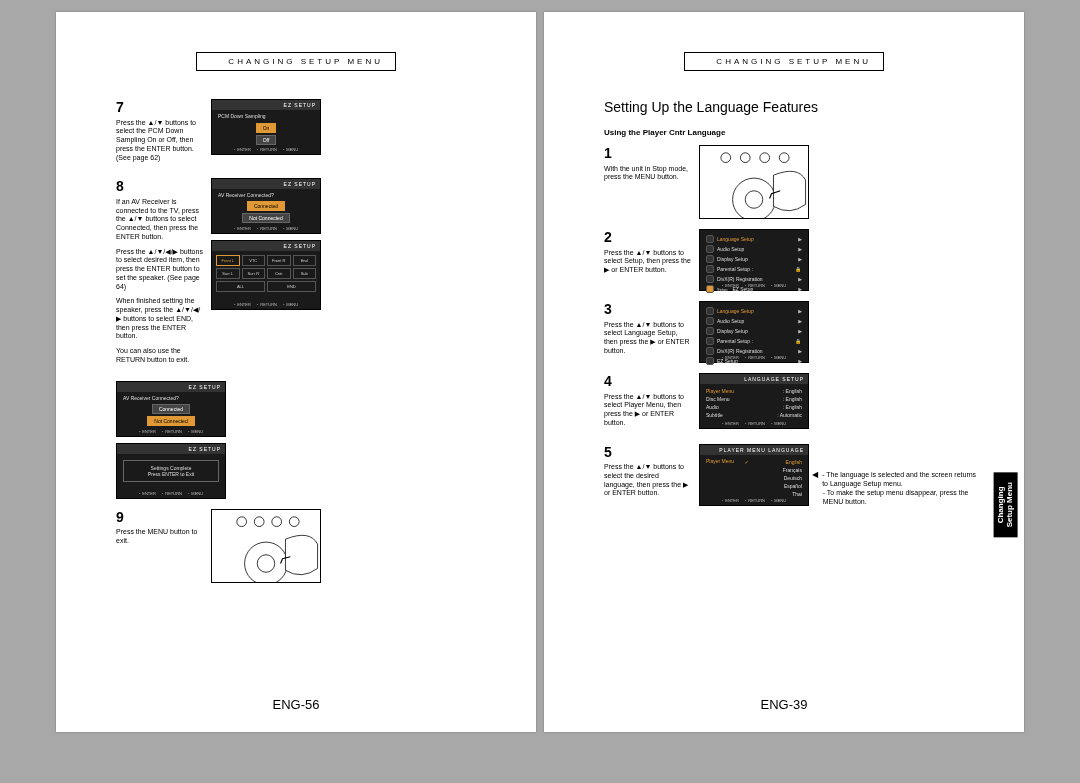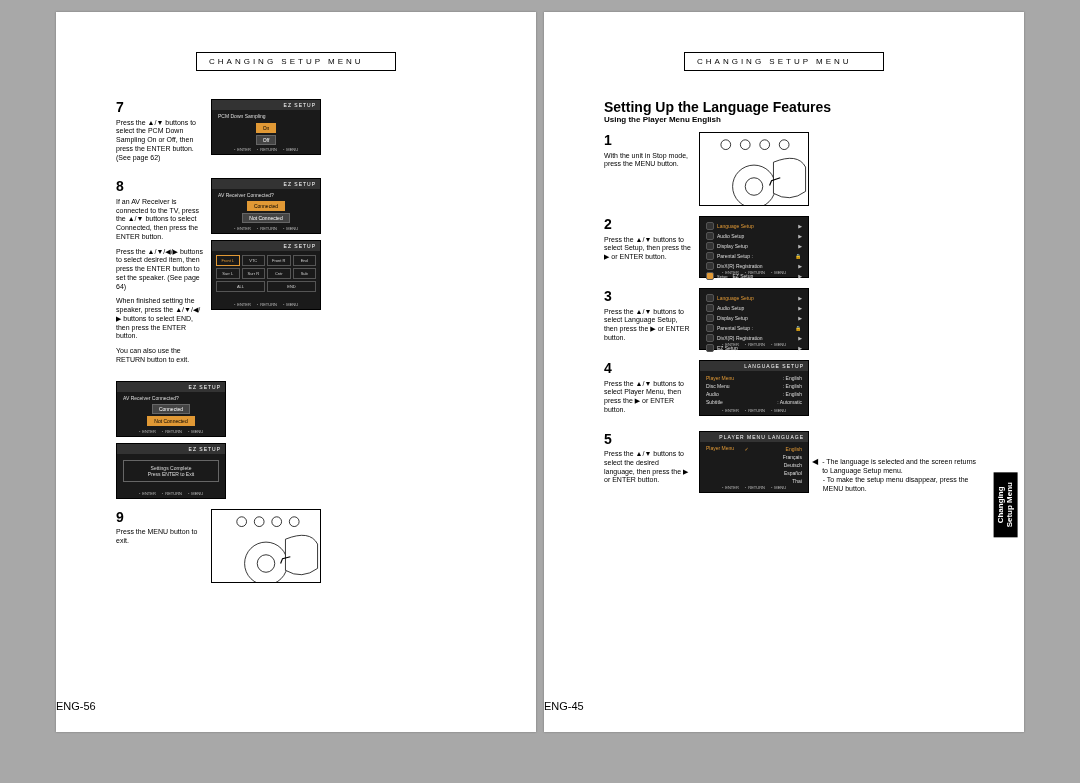--- a/index.html
+++ b/index.html
@@ -18,21 +18,21 @@
     width: 480px;
     height: 720px;
     position: relative;
     padding: 40px 60px 30px 60px;
     box-shadow: 0 0 2px rgba(0,0,0,.3);
   }
   .page + .page { margin-left: 8px; }
   .header-box {
     border: 1px solid #000;
     padding: 4px 12px;
-    text-align: left;
+    text-align: right;
     letter-spacing: 3px;
     font-size: 8px;
     font-variant: small-caps;
     margin-bottom: 28px;
     width: 200px;
   }
   .page-left .header-box { margin-left: auto; margin-right: auto; }
   .page-right .header-box { margin-left: auto; margin-right: auto; }
   .step { display: flex; align-items: flex-start; margin-bottom: 10px; }
   .step-text { width: 95px; padding-right: 8px; line-height: 1.25; }
@@ -63,22 +63,22 @@
   .screen .menu-list .icon { width:8px; height:8px; background:#333; border:1px solid #555; border-radius:2px;}
   .screen .arrow { color:#bbb; }
   .remote-drawing {
     width: 110px; height: 74px;
     border: 1px solid #000;
     background: #fff;
     position: relative;
     overflow: hidden;
   }
   .remote-drawing svg { width:100%; height:100%; display:block; }
-  .footer { position:absolute; bottom:20px; left:0; right:0; text-align:left; font-size:11px; }
-  .section-title { font-size: 14px; font-weight: bold; margin-bottom: 0; }
+  .footer { position:absolute; bottom:20px; left:0; right:0; text-align:center; font-size:13px; }
+  .section-title { font-size: 14px; font-weight: normal; margin-bottom: 13px; }
   .intro { font-size: 7.5px; line-height: 1.3; margin-bottom: 14px; }
   .subhead { font-size: 8px; font-weight: bold; margin-bottom: 8px; }
   .tab-label {
     position: absolute;
     right: 6px;
     top: 460px;
     writing-mode: vertical-rl;
     transform: rotate(180deg);
     background: #000;
     color: #fff;
@@ -222,21 +222,21 @@
     </div>
   </div>
 
   <div class="footer">ENG-56</div>
 </div>
 
 <div class="page page-right">
   <div class="header-box">CHANGING SETUP MENU</div>
 
   <div class="section-title">Setting Up the Language Features</div>
-  <div class="subhead">Using the Player Menu English</div>
+  <div class="subhead">Using the Player Cntr Language</div>
 
   <div class="step">
     <div class="step-text">
       <span class="num">1</span>
       <p>With the unit in Stop mode, press the MENU button.</p>
     </div>
     <div class="remote-drawing">
       <svg viewBox="0 0 110 74">
         <circle cx="26" cy="12" r="5" fill="none" stroke="#000" stroke-width="0.8"></circle>
         <circle cx="46" cy="12" r="5" fill="none" stroke="#000" stroke-width="0.8"></circle>
@@ -421,14 +421,14 @@
         <span class="tri">◀</span>
         <span>- The language is selected and the screen returns to Language Setup menu.</span>
       </div>
     <div class="bullet">
         <span style="width:8px;"></span>
         <span>- To make the setup menu disappear, press the MENU button.</span>
       </div>
   </div>
 
   <div class="tab-label">Changing<br>Setup Menu</div>
-  <div class="footer">ENG-45</div>
+  <div class="footer">ENG-39</div>
 </div>
 
 </body></html>

